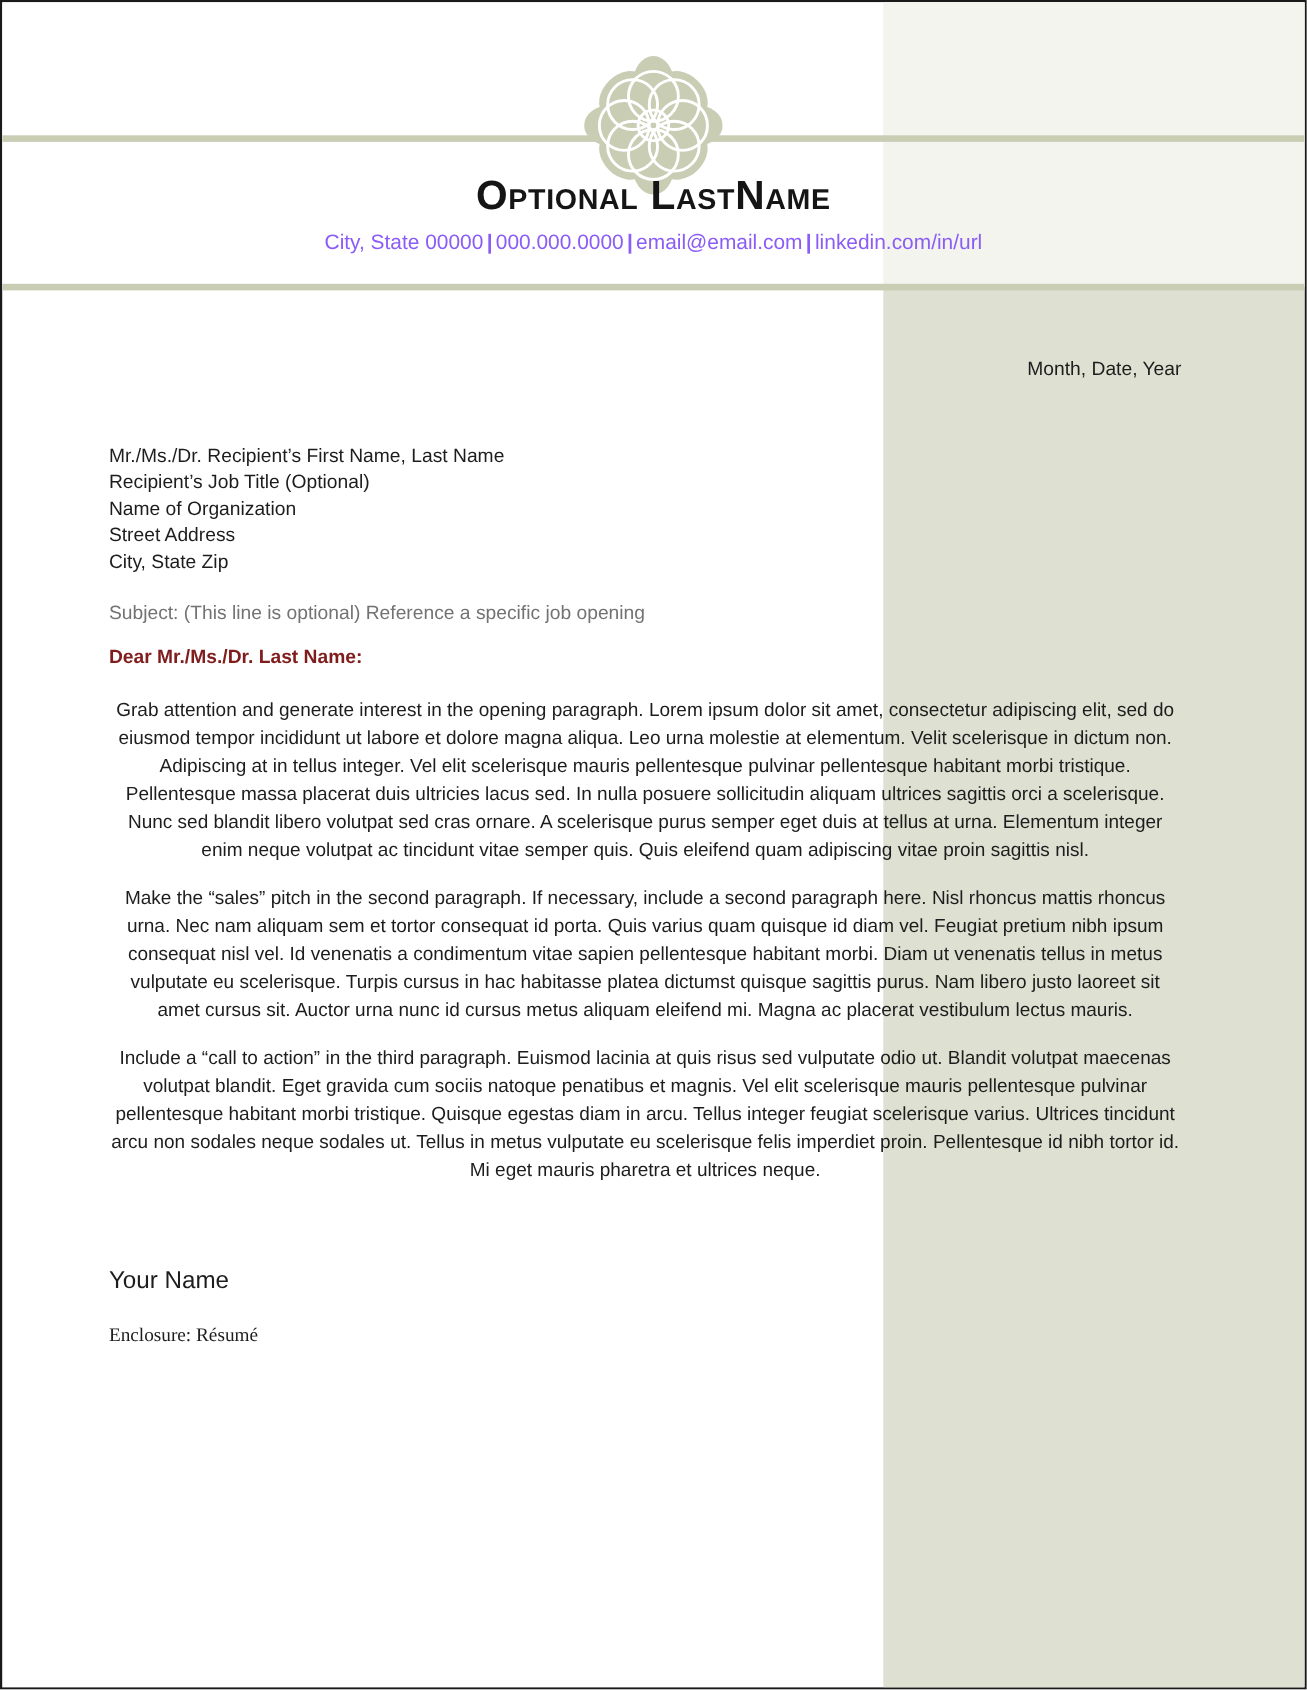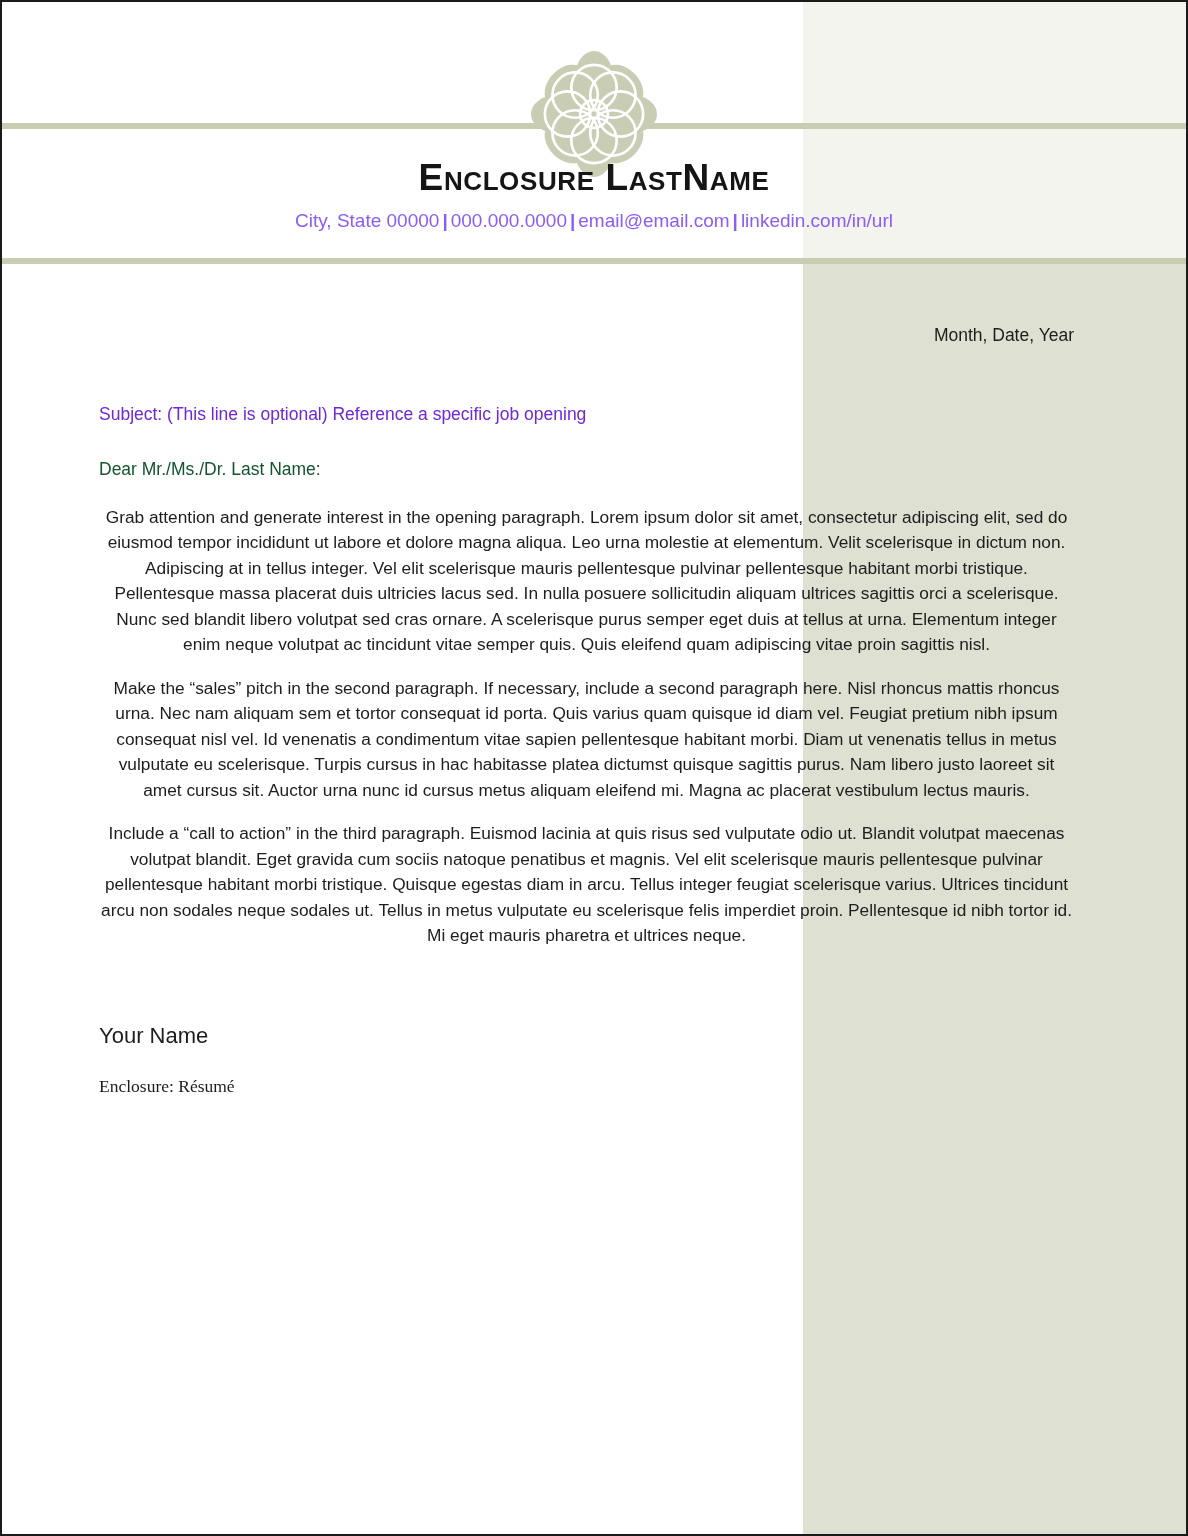--- a/index.html
+++ b/index.html
@@ -149,30 +149,31 @@
   .recipient {
     font-size: 17.5px;
     color: #1d1d1d;
     line-height: 1.37;
     margin: 0 0 24px 0;
   }
   .recipient div { white-space: nowrap; }
 
   .subject {
     font-size: 17.5px;
-    color: #6d28d9;
-    line-height: 1.35;
-    margin: 0 0 32px 0;
+    color: #737373;
+    line-height: 1.35;
+    margin: 0 0 16px 0;
   }
 
   .salutation {
     font-size: 17.5px;
-    color: #14532d;
+    color: #7f1d1d;
     line-height: 1.35;
     margin: 0 0 23px 0;
+    font-weight: bold;
   }
 
   .para {
     font-size: 17.3px;
     color: #1d1d1d;
     line-height: 1.475;
     margin: 0 0 18px 0;
     text-align: center;
     width: 975px;
   }
@@ -237,33 +238,40 @@
           <circle cx="142" cy="100" r="36"></circle>
           <circle cx="70" cy="70" r="36"></circle>
           <circle cx="130" cy="70" r="36"></circle>
           <circle cx="70" cy="130" r="36"></circle>
           <circle cx="130" cy="130" r="36"></circle>
           <circle cx="100" cy="100" r="22"></circle>
         </g>
       </svg>
     </div>
 
-    <div class="name">Enclosure LastName</div>
+    <div class="name">Optional LastName</div>
 
     <div class="contact">
       <span>City, State 00000</span><span class="sep">|</span><span>000.000.0000</span><span class="sep">|</span><span>email@email.com</span><span class="sep">|</span><span>linkedin.com/in/url</span>
     </div>
 
   </div>
 
   <div class="letter">
     <div class="letter-inner">
 
       <div class="date-line">Month, Date, Year</div>
 
+      <div class="recipient">
+        <div>Mr./Ms./Dr. Recipient’s First Name, Last Name</div>
+        <div>Recipient’s Job Title (Optional)</div>
+        <div>Name of Organization</div>
+        <div>Street Address</div>
+        <div>City, State Zip</div>
+      </div>
 
       <div class="subject">Subject: (This line is optional) Reference a specific job opening</div>
 
       <div class="salutation">Dear Mr./Ms./Dr. Last Name:</div>
 
       <p class="para">Grab attention and generate interest in the opening paragraph. Lorem ipsum dolor sit amet, consectetur adipiscing elit, sed do eiusmod tempor incididunt ut labore et dolore magna aliqua. Leo urna molestie at elementum. Velit scelerisque in dictum non. Adipiscing at in tellus integer. Vel elit scelerisque mauris pellentesque pulvinar pellentesque habitant morbi tristique. Pellentesque massa placerat duis ultricies lacus sed. In nulla posuere sollicitudin aliquam ultrices sagittis orci a scelerisque. Nunc sed blandit libero volutpat sed cras ornare. A scelerisque purus semper eget duis at tellus at urna. Elementum integer enim neque volutpat ac tincidunt vitae semper quis. Quis eleifend quam adipiscing vitae proin sagittis nisl.</p>
       <p class="para">Make the “sales” pitch in the second paragraph. If necessary, include a second paragraph here. Nisl rhoncus mattis rhoncus urna. Nec nam aliquam sem et tortor consequat id porta. Quis varius quam quisque id diam vel. Feugiat pretium nibh ipsum consequat nisl vel. Id venenatis a condimentum vitae sapien pellentesque habitant morbi. Diam ut venenatis tellus in metus vulputate eu scelerisque. Turpis cursus in hac habitasse platea dictumst quisque sagittis purus. Nam libero justo laoreet sit amet cursus sit. Auctor urna nunc id cursus metus aliquam eleifend mi. Magna ac placerat vestibulum lectus mauris.</p>
       <p class="para">Include a “call to action” in the third paragraph. Euismod lacinia at quis risus sed vulputate odio ut. Blandit volutpat maecenas volutpat blandit. Eget gravida cum sociis natoque penatibus et magnis. Vel elit scelerisque mauris pellentesque pulvinar pellentesque habitant morbi tristique. Quisque egestas diam in arcu. Tellus integer feugiat scelerisque varius. Ultrices tincidunt arcu non sodales neque sodales ut. Tellus in metus vulputate eu scelerisque felis imperdiet proin. Pellentesque id nibh tortor id. Mi eget mauris pharetra et ultrices neque.</p>
 
 

